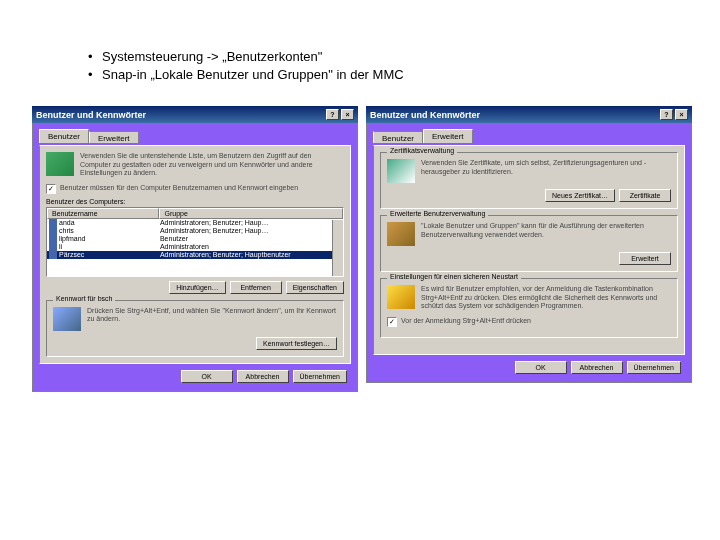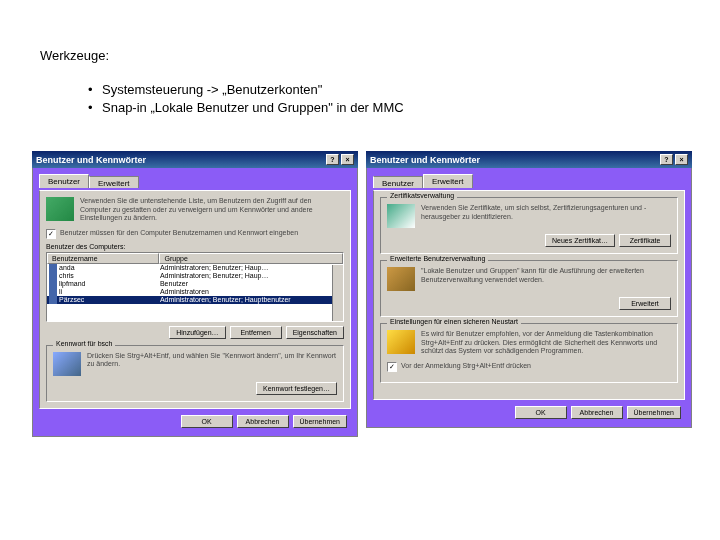--- a/index.html
+++ b/index.html
@@ -3,21 +3,21 @@
 <meta charset="utf-8">
 <style>
 *{box-sizing:border-box;margin:0;padding:0}
 body{font-family:Tahoma,Arial,sans-serif;background:#fff;width:720px;height:540px;position:relative;color:#000}
 .page{padding:48px 24px 0 28px}
 h1{font-size:17px;font-weight:700;margin-bottom:28px}
 .tools-label{font-size:13px;margin-left:12px;margin-bottom:18px}
 .bullets{margin-left:60px;font-size:13px;line-height:1.4}
 .bullets li{list-style:none;position:relative;padding-left:14px}
 .bullets li:before{content:"•";position:absolute;left:0}
-.dialogs{display:flex;gap:8px;margin-top:34px;padding:0 4px}
+.dialogs{display:flex;gap:8px;margin-top:22px;padding:0 4px}
 .dialog{width:50%;filter:blur(0.3px)}
 .titlebar{background:linear-gradient(#0a246a,#3a6ea5);color:#fff;font-size:9px;font-weight:700;padding:3px 4px;display:flex;justify-content:space-between;align-items:center}
 .titlebar-btns{display:flex;gap:2px}
 .titlebar-btn{width:13px;height:11px;background:#d4d0c8;border:1px solid #fff;border-right-color:#404040;border-bottom-color:#404040;font-size:7px;text-align:center;line-height:9px;color:#000;cursor:pointer}
 .dbody{background:#8b5cf6;border:1px solid #808080;border-top:none;padding:6px;font-size:8px;min-height:250px;position:relative}
 .tabs{display:flex;margin-bottom:2px}
 .tab{background:#d4d0c8;border:1px solid #fff;border-right-color:#808080;border-bottom:none;padding:2px 8px;font-size:8px;cursor:pointer}
 .tab.active{background:#d4d0c8;position:relative;z-index:2}
 .tab:not(.active){border-top-color:#808080;margin-top:2px;padding-bottom:0}
 .tabpanel{border:1px solid #fff;border-left-color:#808080;border-top-color:#fff;background:#d4d0c8;padding:6px;min-height:210px}
@@ -47,21 +47,20 @@
 .btn-row{display:flex;gap:4px;justify-content:flex-end;margin-top:4px}
 .fieldset{border:1px solid #808080;border-right-color:#fff;border-bottom-color:#fff;padding:6px;margin-top:6px;position:relative}
 .fieldset-label{position:absolute;top:-6px;left:6px;background:#d4d0c8;padding:0 3px;font-size:7px}
 .footer-btns{display:flex;gap:4px;justify-content:flex-end;padding:6px 4px 2px}
 .cert-btns{display:flex;gap:4px;justify-content:flex-end;margin-top:4px}
 </style>
 </head>
 <body>
 
 <div class="page">
-  <div class="tools-label">Werkzeuge:</div>
   <ul class="bullets">
     <li>Systemsteuerung -&gt; „Benutzerkonten"</li>
     <li>Snap-in „Lokale Benutzer und Gruppen" in der MMC</li>
   </ul>
 
   <div class="dialogs">
 
     <div class="dialog">
       <div class="titlebar">
         <span>Benutzer und Kennwörter</span>

